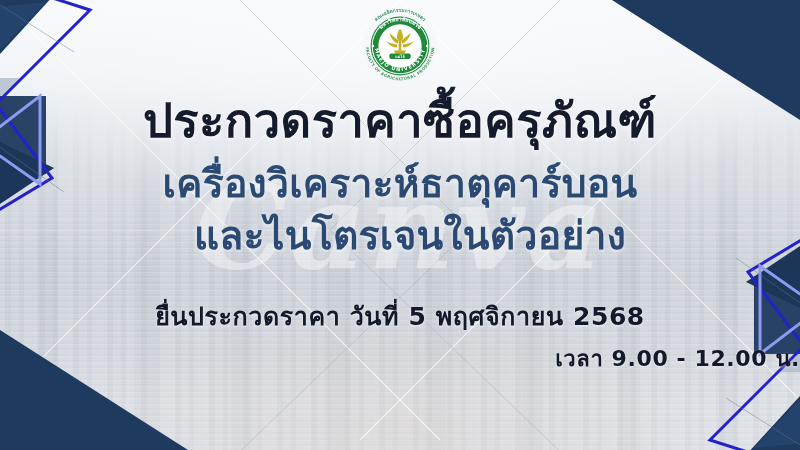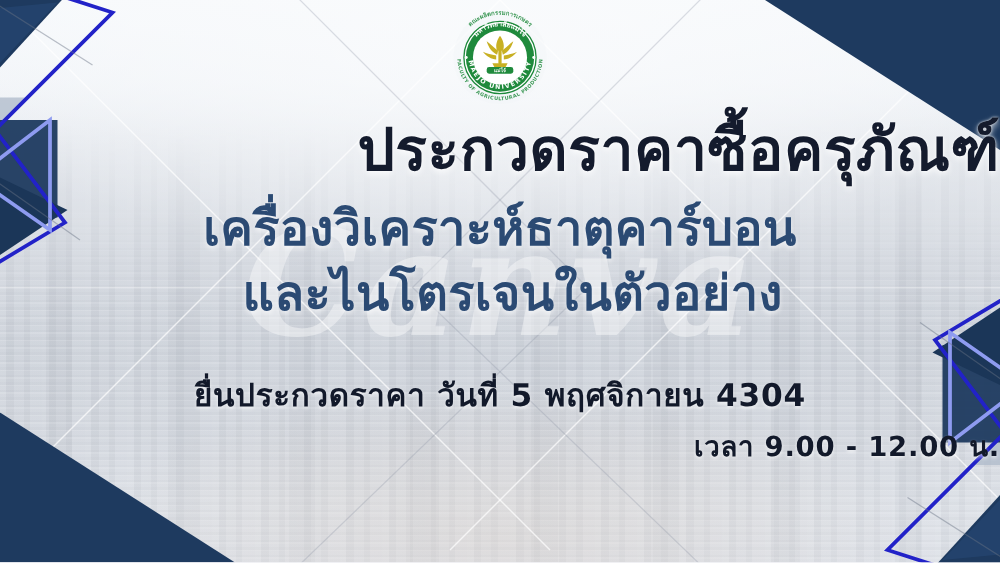--- a/index.html
+++ b/index.html
@@ -147,21 +147,20 @@
     text-align: center;
   }
   .headline {
     font-size: 47px;
     line-height: 1.06;
     font-weight: 700;
     color: #141b2d;
     letter-spacing: .5px;
     text-shadow: 0 2px 5px rgba(255,255,255,.75), 0 0 2px rgba(255,255,255,.9);
     margin: 0;
-    text-align: right;
   }
   .subline {
     font-size: 39px;
     line-height: 1.34;
     font-weight: 700;
     color: #2b4a73;
     letter-spacing: .3px;
     margin: 12px 0 0 0;
     text-shadow: 0 2px 4px rgba(255,255,255,.6);
   }
@@ -321,17 +320,17 @@
       </g>
     </svg>
   </div>
 
   <div class="content">
     <h1 class="headline">ประกวดราคาซื้อครุภัณฑ์</h1>
     <p class="subline">
       <span class="l1">เครื่องวิเคราะห์ธาตุคาร์บอน</span>
       <span class="l2">และไนโตรเจนในตัวอย่าง</span>
     </p>
-    <p class="dateline">ยื่นประกวดราคา วันที่ 5 พฤศจิกายน 4304</p>
+    <p class="dateline">ยื่นประกวดราคา วันที่ 5 พฤศจิกายน 2568</p>
     <p class="timeline-txt">เวลา 9.00 - 12.00 น.</p>
   </div>
 
 </div>
 
 </body></html>

